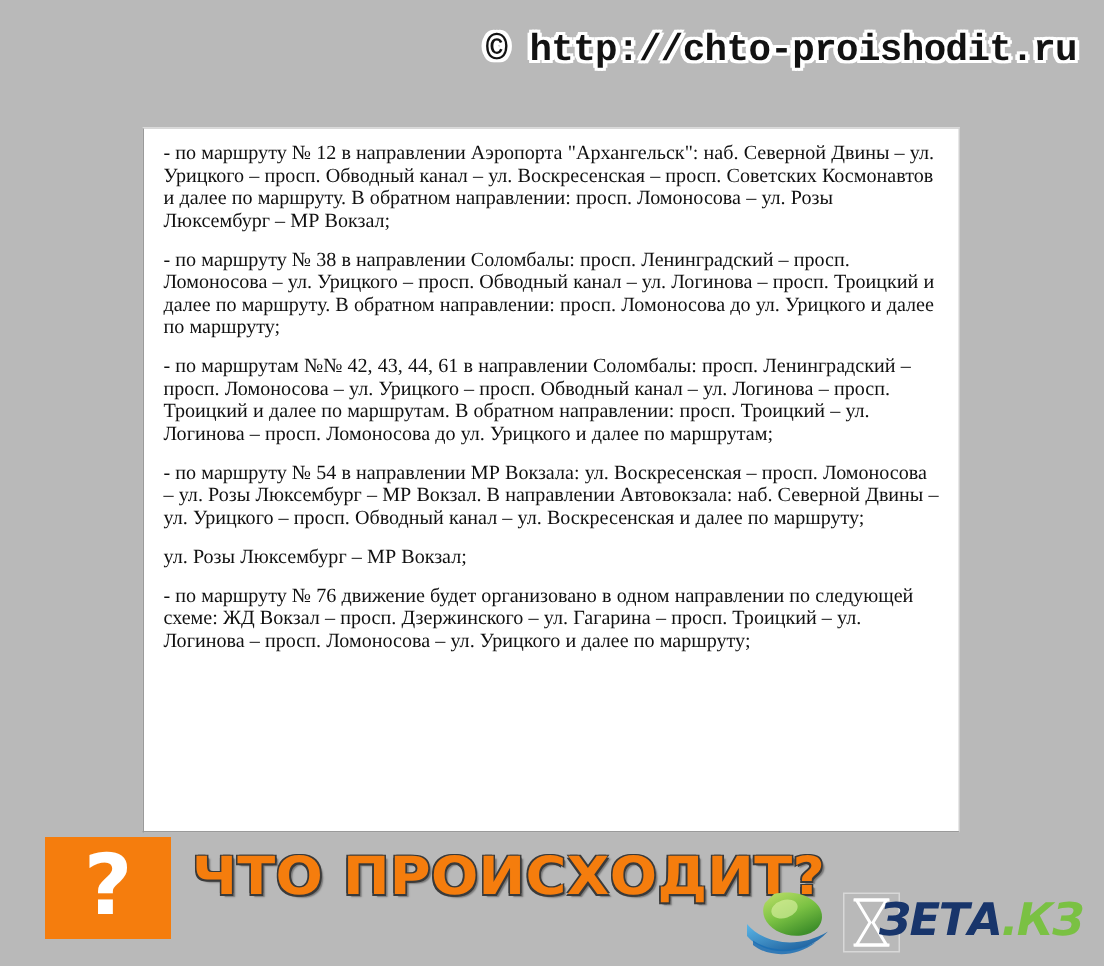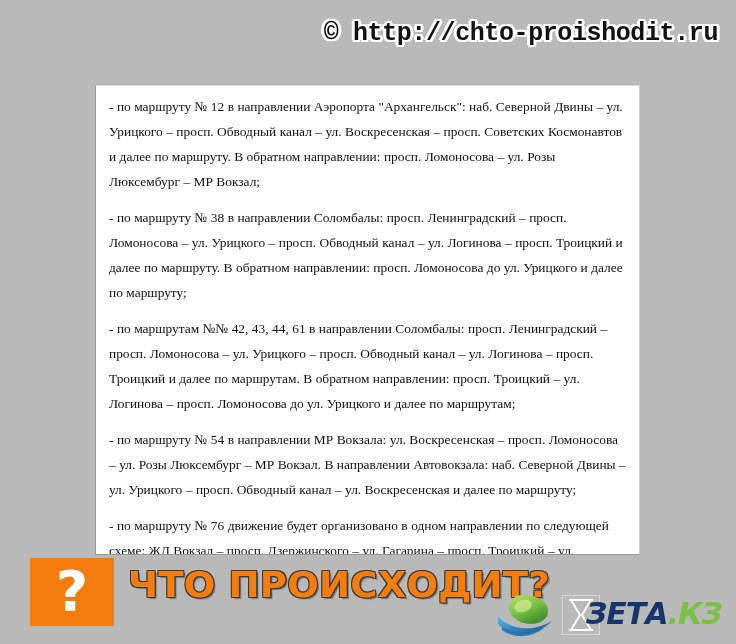--- a/index.html
+++ b/index.html
@@ -52,21 +52,21 @@
     border-left: 1px solid #9a9a9a;
     border-top: 1px solid #d8d8d8;
     border-right: 1px solid #cfcfcf;
     border-bottom: 1px solid #9a9a9a;
     box-sizing: border-box;
     padding: 8px 12px 6px 13px;
     overflow: hidden;
   }
   .para {
     font-size: 13.4px;
-    line-height: 25px;
+    line-height: 15px;
     color: #101010;
     margin: 0 0 11px 0;
     text-align: left;
     word-spacing: 0.1px;
   }
   .para:last-child {
     margin-bottom: 0;
   }
 
   
@@ -173,20 +173,21 @@
 
 <div class="watermark-bar">
   <div class="watermark-text">© http://chto-proishodit.ru</div>
 </div>
 
 <div class="content-panel">
   <p class="para">- по маршруту № 12 в направлении Аэропорта "Архангельск": наб. Северной Двины – ул. Урицкого – просп. Обводный канал – ул. Воскресенская – просп. Советских Космонавтов и далее по маршруту. В обратном направлении: просп. Ломоносова – ул. Розы Люксембург – МР Вокзал;</p>
   <p class="para">- по маршруту № 38 в направлении Соломбалы: просп. Ленинградский – просп. Ломоносова – ул. Урицкого – просп. Обводный канал – ул. Логинова – просп. Троицкий и далее по маршруту. В обратном направлении: просп. Ломоносова до ул. Урицкого и далее по маршруту;</p>
   <p class="para">- по маршрутам №№ 42, 43, 44, 61 в направлении Соломбалы: просп. Ленинградский – просп. Ломоносова – ул. Урицкого – просп. Обводный канал – ул. Логинова – просп. Троицкий и далее по маршрутам. В обратном направлении: просп. Троицкий – ул. Логинова – просп. Ломоносова до ул. Урицкого и далее по маршрутам;</p>
   <p class="para">- по маршруту № 54 в направлении МР Вокзала: ул. Воскресенская – просп. Ломоносова – ул. Розы Люксембург – МР Вокзал. В направлении Автовокзала: наб. Северной Двины – ул. Урицкого – просп. Обводный канал – ул. Воскресенская и далее по маршруту;</p>
+  <p class="para">ул. Розы Люксембург – МР Вокзал;</p>
   <p class="para">- по маршруту № 76 движение будет организовано в одном направлении по следующей схеме: ЖД Вокзал – просп. Дзержинского – ул. Гагарина – просп. Троицкий – ул. Логинова – просп. Ломоносова – ул. Урицкого и далее по маршруту;</p>
 
 </div>
 
 <div class="brand-row">
 
   <div class="qmark-box">
     <div class="qmark-glyph">?</div>
   </div>
 

